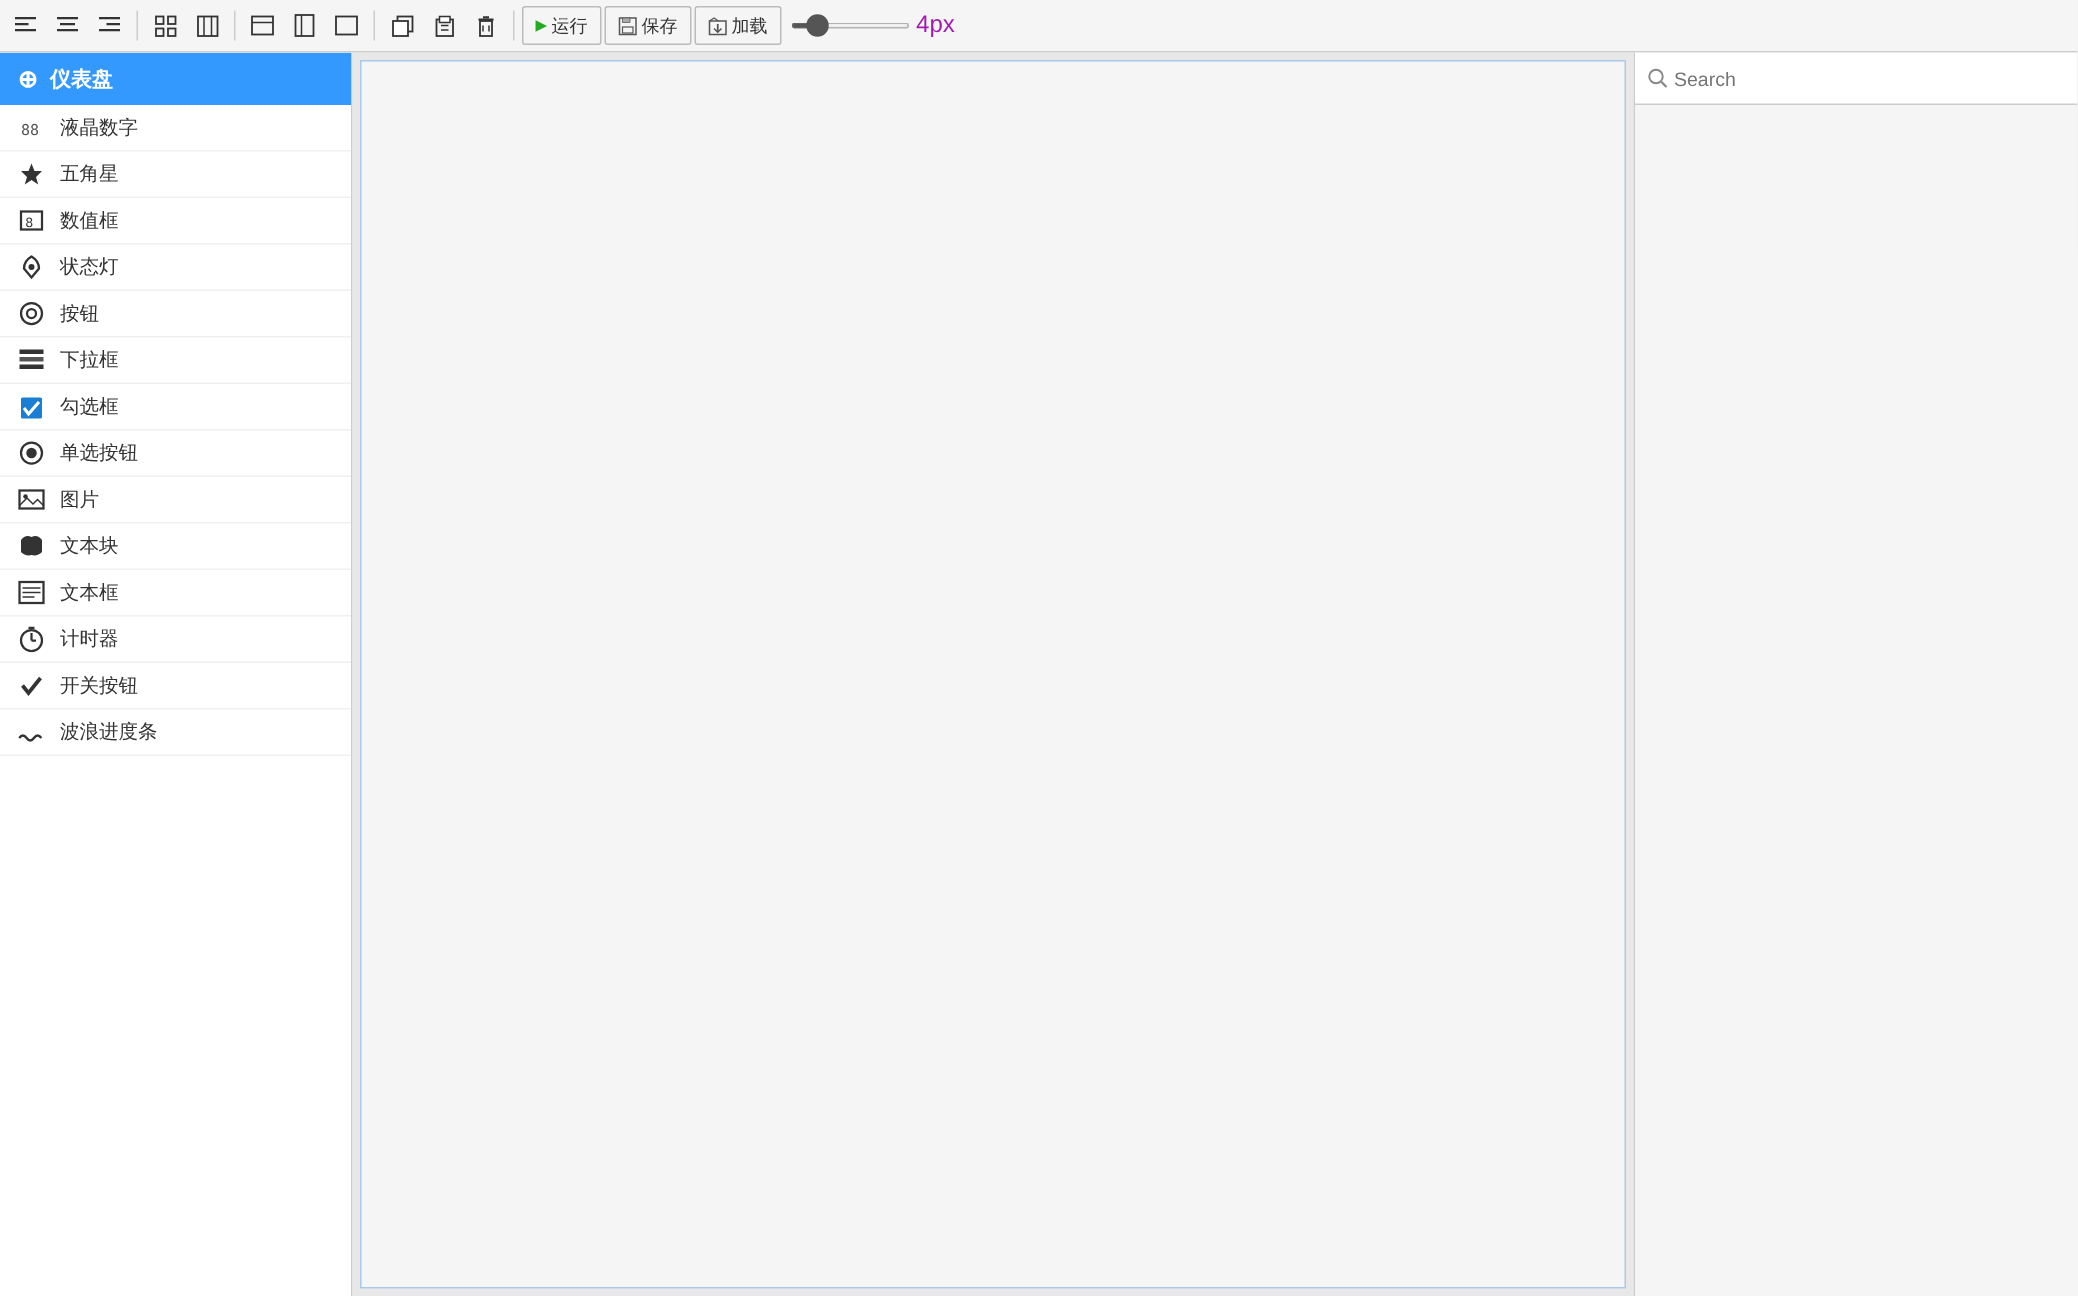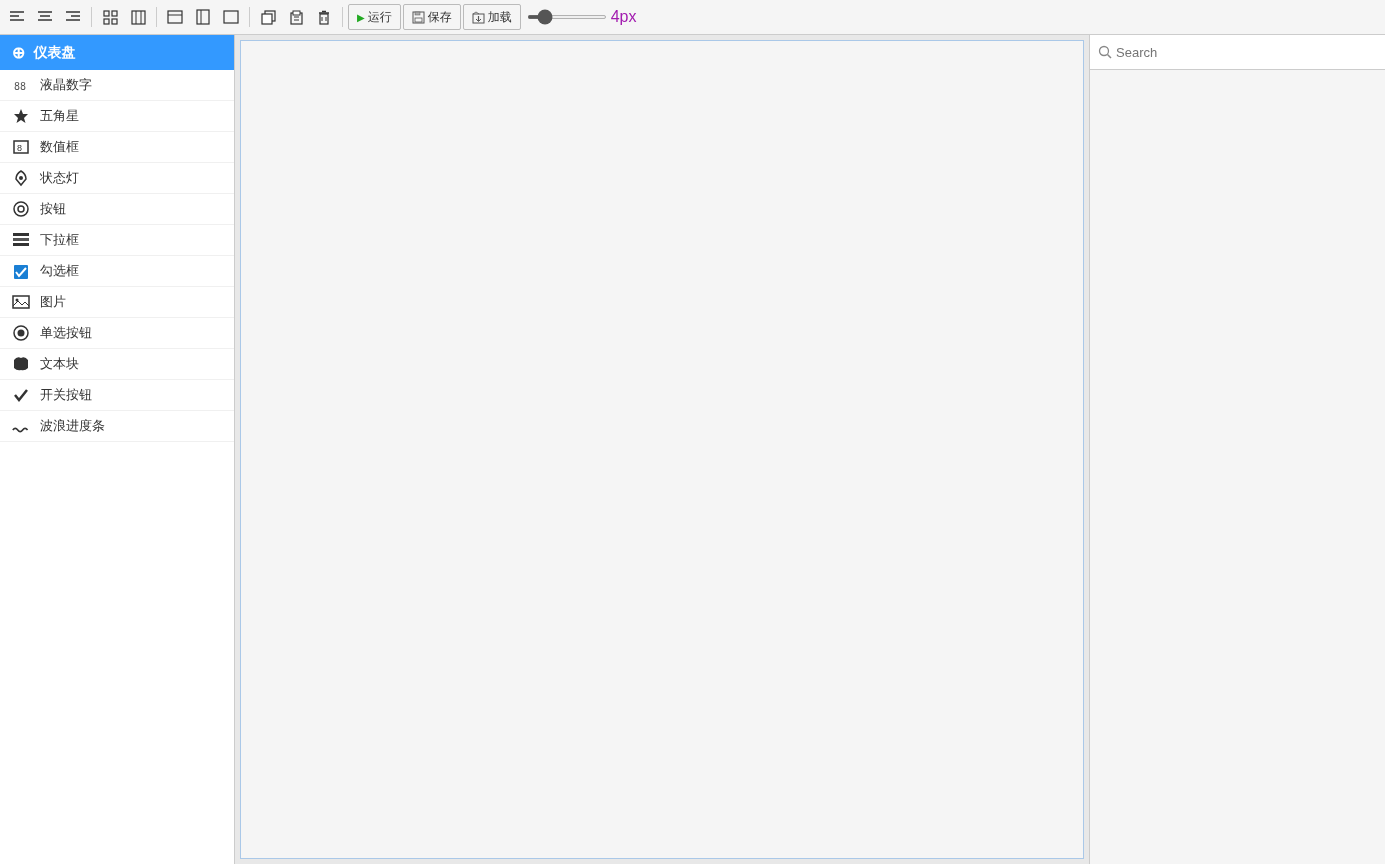--- a/index.html
+++ b/index.html
@@ -381,43 +381,65 @@
             <svg width="16" height="16" viewBox="0 0 16 16">
               <rect x="1" y="1" width="14" height="14" fill="#1a7fd4" rx="1"></rect>
               <polyline points="3,8 6,12 13,4" fill="none" stroke="white" stroke-width="2"></polyline>
             </svg>
           </span>
           <span>勾选框</span>
         </div>
         <div class="sidebar-item">
           <span class="sidebar-icon">
             <svg width="18" height="18" viewBox="0 0 18 18">
+              <circle cx="9" cy="9" r="7" fill="none" stroke="#333" stroke-width="1.5"></circle>
+              <circle cx="9" cy="9" r="3.5" fill="#333"></circle>
+            </svg>
+          </span>
+          <span>单选按钮</span>
+        </div>
+        <div class="sidebar-item">
+          <span class="sidebar-icon">
+            <svg width="18" height="18" viewBox="0 0 18 18">
               <rect x="1" y="3" width="16" height="12" fill="none" stroke="#333" stroke-width="1.5"></rect>
               <circle cx="5" cy="7" r="1.5" fill="#333"></circle>
               <polyline points="1,13 6,8 10,12 13,9 17,13" fill="none" stroke="#333" stroke-width="1"></polyline>
             </svg>
           </span>
           <span>图片</span>
         </div>
         <div class="sidebar-item">
           <span class="sidebar-icon">
             <svg width="18" height="18" viewBox="0 0 18 18">
-              <circle cx="9" cy="9" r="7" fill="none" stroke="#333" stroke-width="1.5"></circle>
-              <circle cx="9" cy="9" r="3.5" fill="#333"></circle>
-            </svg>
-          </span>
-          <span>单选按钮</span>
-        </div>
-        <div class="sidebar-item">
-          <span class="sidebar-icon">
-            <svg width="18" height="18" viewBox="0 0 18 18">
               <path d="M2,5 Q5,1 9,3 Q13,1 16,5 L16,13 Q13,16 9,15 Q5,16 2,13Z" fill="#333"></path>
             </svg>
           </span>
           <span>文本块</span>
+        </div>
+        <div class="sidebar-item">
+          <span class="sidebar-icon">
+            <svg width="18" height="18" viewBox="0 0 18 18">
+              <rect x="1" y="2" width="16" height="14" fill="none" stroke="#333" stroke-width="1.5"></rect>
+              <line x1="3" y1="6" x2="15" y2="6" stroke="#333" stroke-width="1"></line>
+              <line x1="3" y1="9" x2="15" y2="9" stroke="#333" stroke-width="1"></line>
+              <line x1="3" y1="12" x2="11" y2="12" stroke="#333" stroke-width="1"></line>
+            </svg>
+          </span>
+          <span>文本框</span>
+        </div>
+        <div class="sidebar-item">
+          <span class="sidebar-icon">
+            <svg width="18" height="18" viewBox="0 0 18 18">
+              <circle cx="9" cy="10" r="7" fill="none" stroke="#333" stroke-width="1.5"></circle>
+              <line x1="9" y1="10" x2="9" y2="5" stroke="#333" stroke-width="1.5"></line>
+              <line x1="9" y1="10" x2="12" y2="10" stroke="#333" stroke-width="1.5"></line>
+              <line x1="7" y1="1.5" x2="11" y2="1.5" stroke="#333" stroke-width="1.5"></line>
+            </svg>
+          </span>
+          <span>计时器</span>
         </div>
         <div class="sidebar-item">
           <span class="sidebar-icon">
             <svg width="18" height="18" viewBox="0 0 18 18">
               <polyline points="3,9 7,14 15,4" fill="none" stroke="#333" stroke-width="2.5"></polyline>
             </svg>
           </span>
           <span>开关按钮</span>
         </div>
         <div class="sidebar-item">

